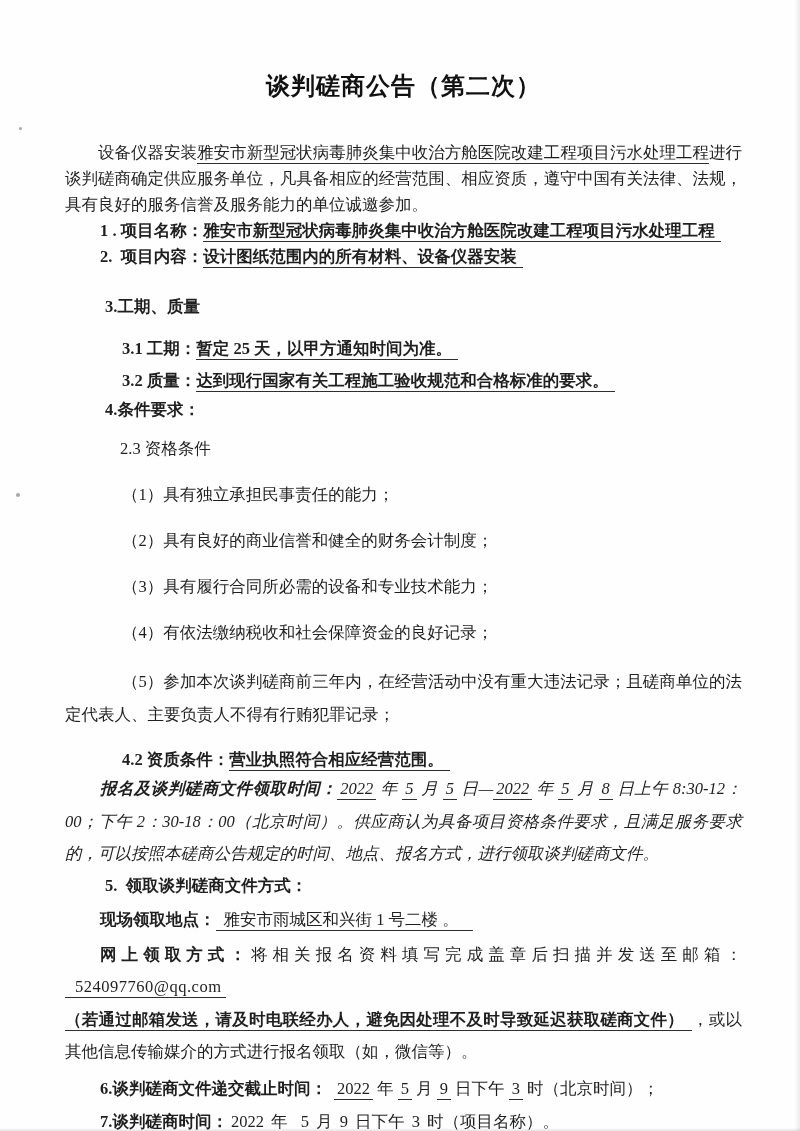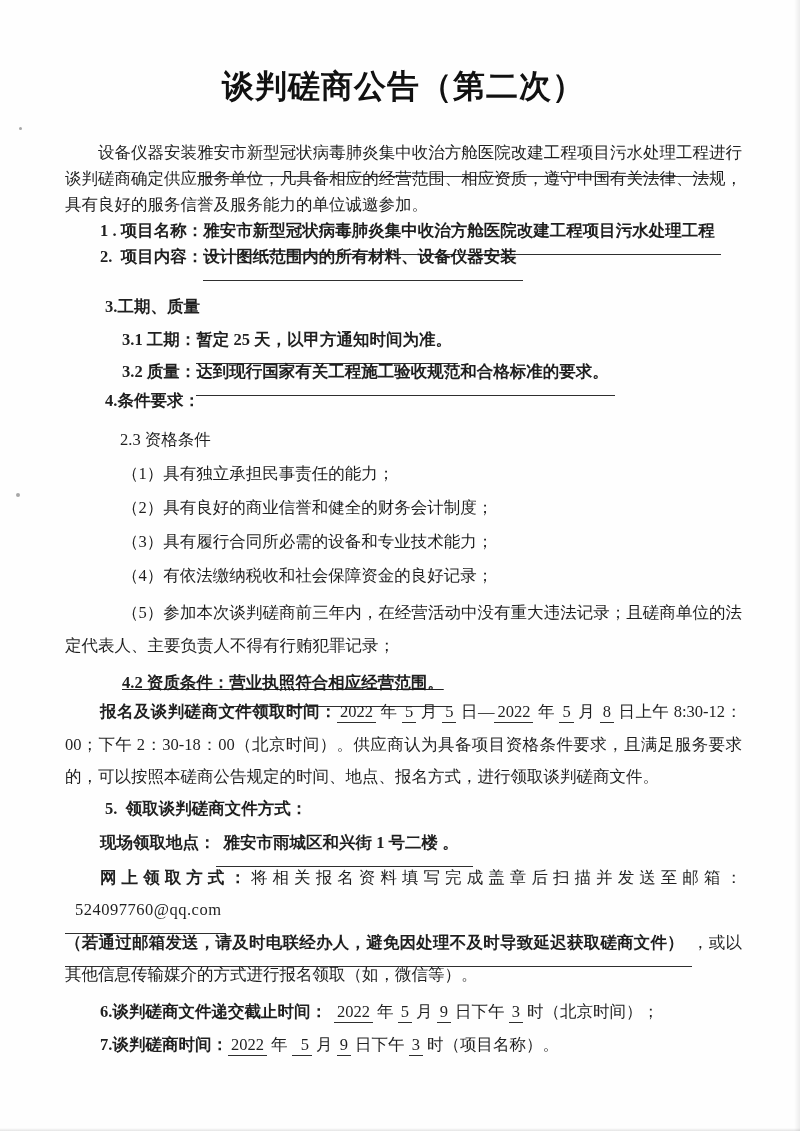--- a/index.html
+++ b/index.html
@@ -22,48 +22,48 @@
     pointer-events:none;
   }
   .page::before{
     content:"";position:absolute;left:0;bottom:0;width:100%;height:3px;
     background:linear-gradient(to top, rgba(0,0,0,0.10), rgba(0,0,0,0));
     pointer-events:none;
   }
   p,h1{margin:0;padding:0;}
   .b-title{
     margin-top:66px;
-    font-size:32px;line-height:40px;font-weight:700;
+    font-size:24px;line-height:40px;font-weight:700;
     text-align:center;letter-spacing:1px;color:#111;
   }
   .b-intro{margin-top:34px;line-height:26px;text-indent:33px;text-align:justify;}
   .b-item{line-height:26px;padding-left:35px;}
   .b-h3{margin-top:24px;line-height:26px;padding-left:40px;font-family:Liberation Serif, serif;}
-  .b-l31{margin-top:7px;line-height:26px;padding-left:57px;}
+  .b-l31{margin-top:16px;line-height:26px;padding-left:57px;}
   .b-l32{margin-top:6px;line-height:26px;padding-left:57px;}
   .b-h4{margin-top:3px;line-height:26px;padding-left:40px;}
   .b-q41{margin-top:13px;line-height:26px;padding-left:55px;}
-  .b-cond{margin-top:8px;line-height:26px;text-indent:57px;text-align:justify;}
+  .b-cond{margin-top:20px;line-height:26px;text-indent:57px;text-align:justify;}
   .b-cond.wrap{line-height:32.5px;}
-  .b-l42{margin-top:8px;line-height:26px;padding-left:57px;text-decoration:underline;}
-  .b-pickup{line-height:32.5px;text-indent:35px;text-align:justify;}
+  .b-l42{margin-top:16px;line-height:26px;padding-left:57px;}
+  .b-pickup{line-height:32.5px;text-indent:35px;text-align:justify;font-style:italic;}
   .b-h5{margin-top:2px;line-height:26px;padding-left:40px;}
   .b-onsite{margin-top:8px;line-height:26px;padding-left:35px;}
   .b-online{margin-top:6px;line-height:32.5px;text-indent:35px;text-align:justify;}
   .b-deadline{margin-top:7px;line-height:26px;padding-left:35px;}
   .b-meeting{margin-top:7px;line-height:26px;padding-left:35px;}
 
   .bd{font-weight:700;}
-  .u{border-bottom:1.5px solid #2e2e2e;padding-bottom:14px;}
+  .u{border-bottom:1.5px solid #2e2e2e;padding-bottom:1px;}
   .pr{padding-right:6px;}
   .blank{border-bottom:1.5px solid #2e2e2e;padding:0 3px 1px 3px;}
   .pl{padding-left:9px;}
   .ml{margin-left:7px;}
   .email{letter-spacing:0.5px;padding-left:10px;padding-right:5px;}
-  .onsite-val{padding-left:8px;padding-right:14px;font-weight:bold;}
+  .onsite-val{padding-left:8px;padding-right:14px;}
   .note{padding-right:8px;}
 
   .speck{position:absolute;background:#8a8a8a;border-radius:50%;opacity:.75;}
   .speck.s1{left:19px;top:127px;width:3px;height:3px;}
   .speck.s2{left:16px;top:493px;width:4px;height:4px;}
 </style>
 </head>
 <body>
 
 <div class="page">

